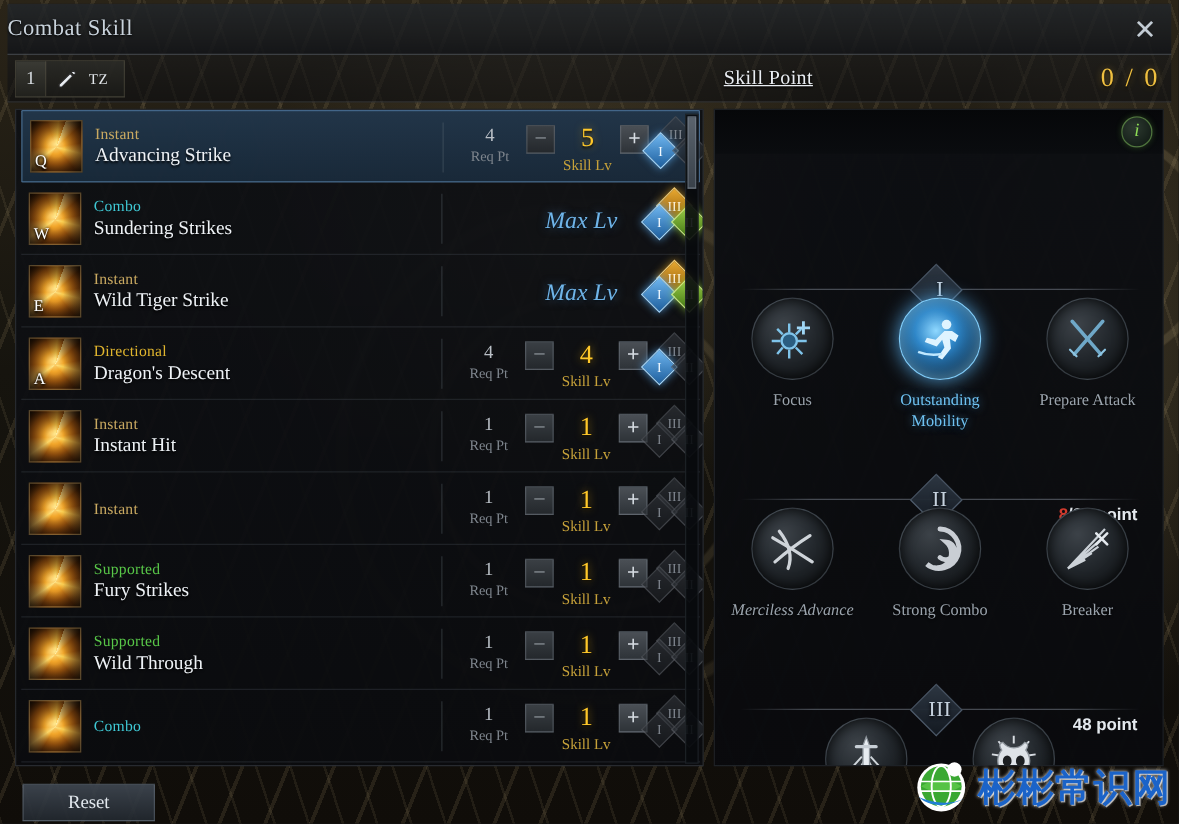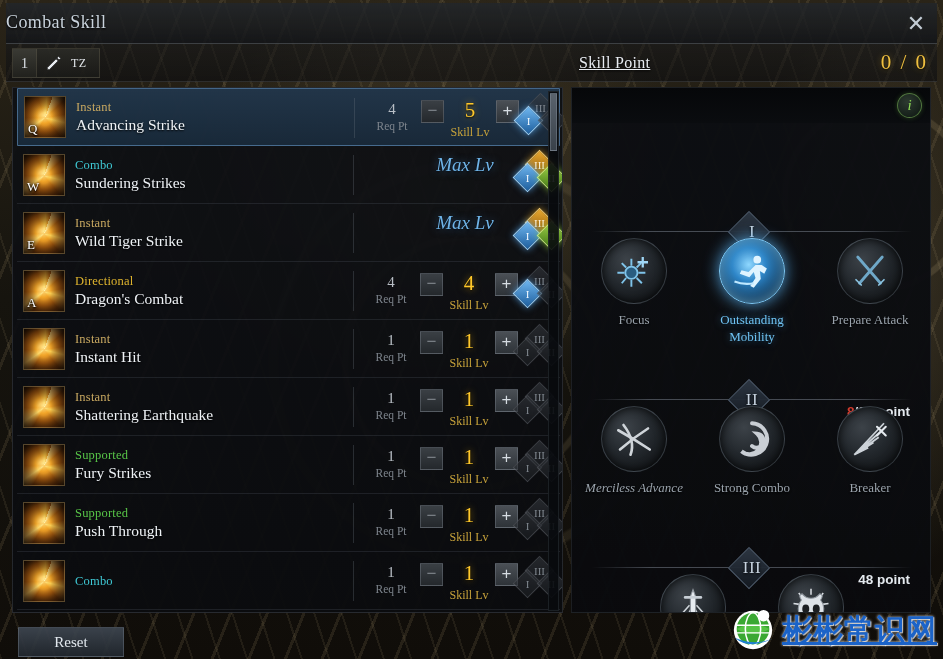--- a/index.html
+++ b/index.html
@@ -172,21 +172,21 @@
   .lv-num {
     position:absolute; left: 28px; top: -1px; width: 48px; text-align:center;
     font-size: 21px; color:#ffc82a; line-height: 27px;
     text-shadow: 0 0 7px rgba(255,190,20,.55), 0 1px 2px #000;
   }
   .lv-lbl {
     position:absolute; left: 28px; top: 26px; width: 48px; text-align:center;
     font-size: 12px; color:#c7a23a; line-height: 16px;
   }
   .maxlv {
-    position:absolute; left: 392px; top: 8px; width: 112px; text-align:center;
+    position:absolute; left: 392px; top: 20px; width: 112px; text-align:center;
     font-size: 19px; color:#6fb4e8; font-style: italic;
     text-shadow: 0 0 8px rgba(80,150,220,.5), 0 1px 2px #000;
   }
 
   
   .tripods { position:absolute; left: 500px; top: 8px; width: 46px; height: 44px; }
   .dia {
     position:absolute; width: 21px; height: 21px;
     transform: rotate(45deg);
     border: 1px solid rgba(150,156,164,.25);
@@ -314,21 +314,20 @@
   .watermark {
     position:absolute; right: 6px; bottom: 6px;
     display:flex; align-items:center; gap: 6px;
   }
   .wm-globe { width: 46px; height: 46px; position: relative; }
   .wm-text {
     font-size: 30px; font-weight: bold; color:#1b63c8;
     font-family: "DejaVu Sans", sans-serif;
     letter-spacing: 1px;
     text-shadow: 0 0 3px rgba(255,255,255,.9), 1px 1px 0 rgba(255,255,255,.6);
-    text-decoration: underline;
   }
 </style>
 </head>
 <body>
 
 <div id="root">
 
   <div class="window">
 
     <div class="titlebar">
@@ -435,21 +434,21 @@
               </div>
             </div>
             <div class="srow">
               <div class="icon">
                 <div class="blades"></div>
                 <div class="dark"></div>
                 <div class="key">A</div>
               </div>
               <div class="texts">
                 <div class="stype" style="color:#e0b52e">Directional</div>
-                <div class="sname">Dragon's Combat</div>
+                <div class="sname">Dragon's Descent</div>
               </div>
               <div class="sep"></div>
               <div class="reqpt">
                 <div class="num">4</div>
                 <div class="lbl">Req Pt</div>
               </div>
               <div class="lvbox">
                 <div class="btn-minus dim">−</div>
                 <div class="lv-num">4</div>
                 <div class="lv-lbl">Skill Lv</div>
@@ -501,21 +500,20 @@
               </div>
             </div>
             <div class="srow">
               <div class="icon">
                 <div class="blades"></div>
                 <div class="dark"></div>
                 <div class="key"></div>
               </div>
               <div class="texts">
                 <div class="stype" style="color:#c9a961">Instant</div>
-                <div class="sname">Shattering Earthquake</div>
               </div>
               <div class="sep"></div>
               <div class="reqpt">
                 <div class="num">1</div>
                 <div class="lbl">Req Pt</div>
               </div>
               <div class="lvbox">
                 <div class="btn-minus dim">−</div>
                 <div class="lv-num">1</div>
                 <div class="lv-lbl">Skill Lv</div>
@@ -567,21 +565,21 @@
               </div>
             </div>
             <div class="srow">
               <div class="icon">
                 <div class="blades"></div>
                 <div class="dark"></div>
                 <div class="key"></div>
               </div>
               <div class="texts">
                 <div class="stype" style="color:#58c648">Supported</div>
-                <div class="sname">Push Through</div>
+                <div class="sname">Wild Through</div>
               </div>
               <div class="sep"></div>
               <div class="reqpt">
                 <div class="num">1</div>
                 <div class="lbl">Req Pt</div>
               </div>
               <div class="lvbox">
                 <div class="btn-minus dim">−</div>
                 <div class="lv-num">1</div>
                 <div class="lv-lbl">Skill Lv</div>

